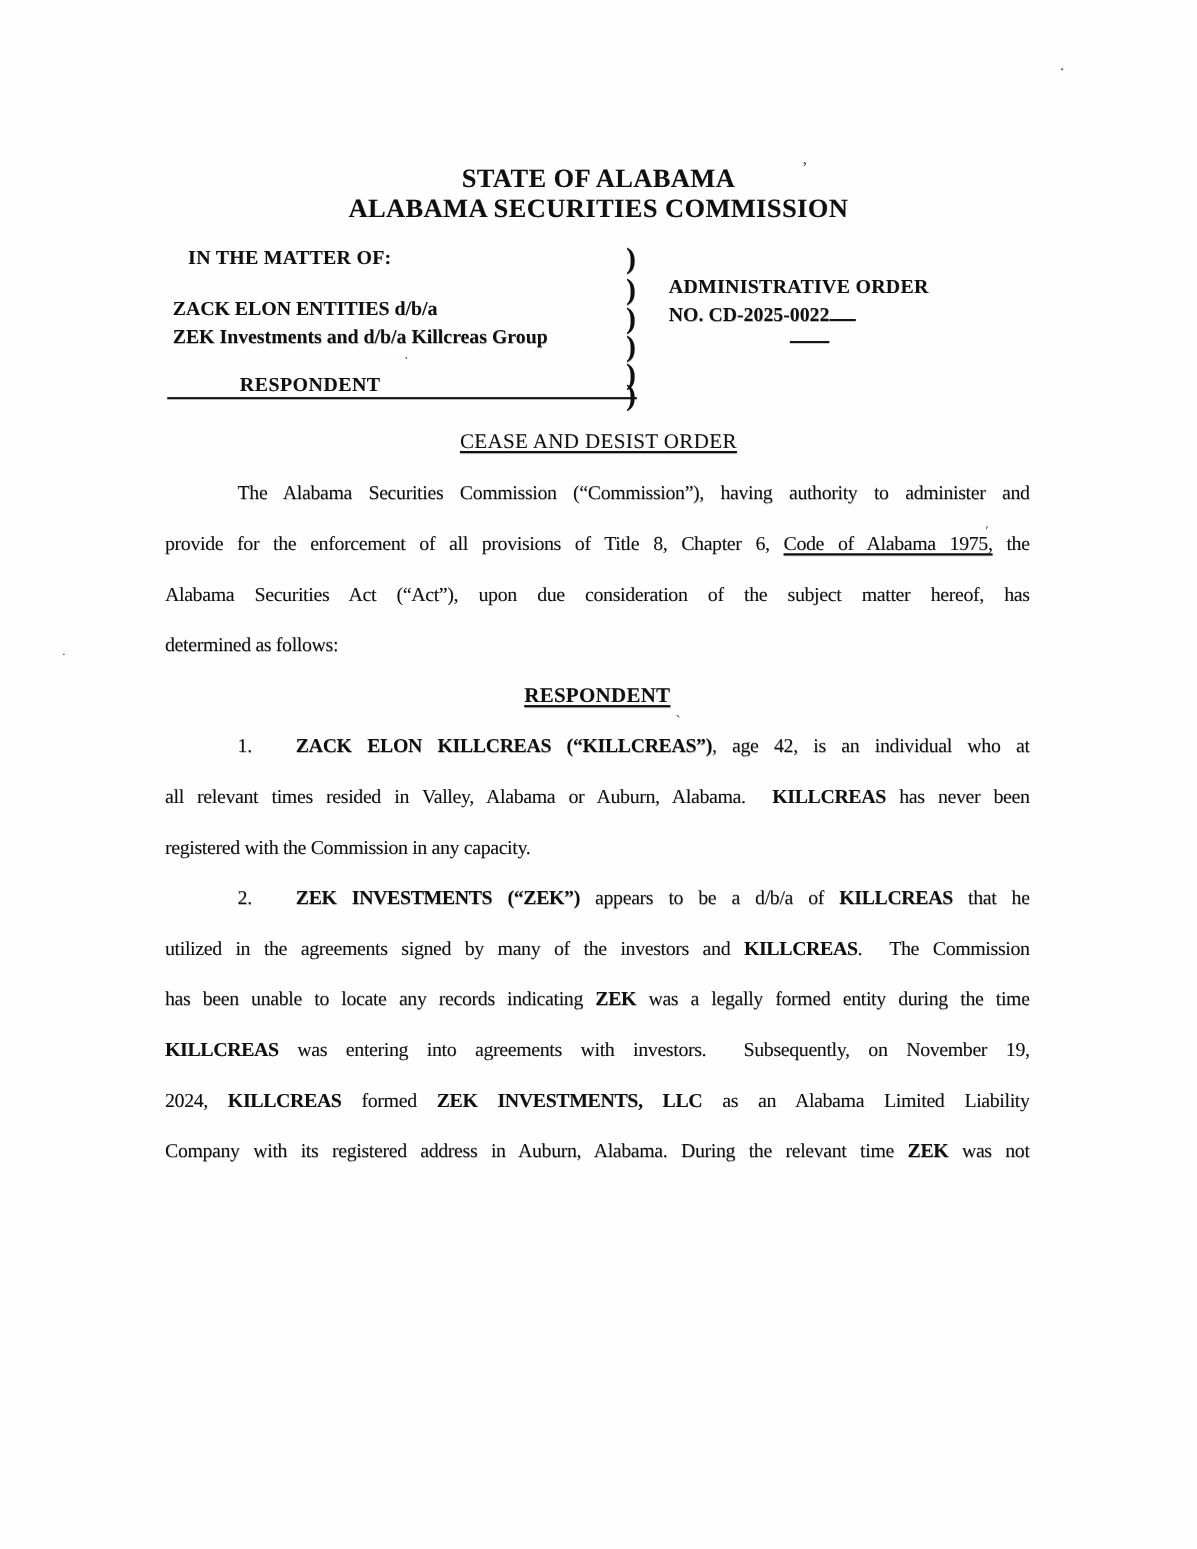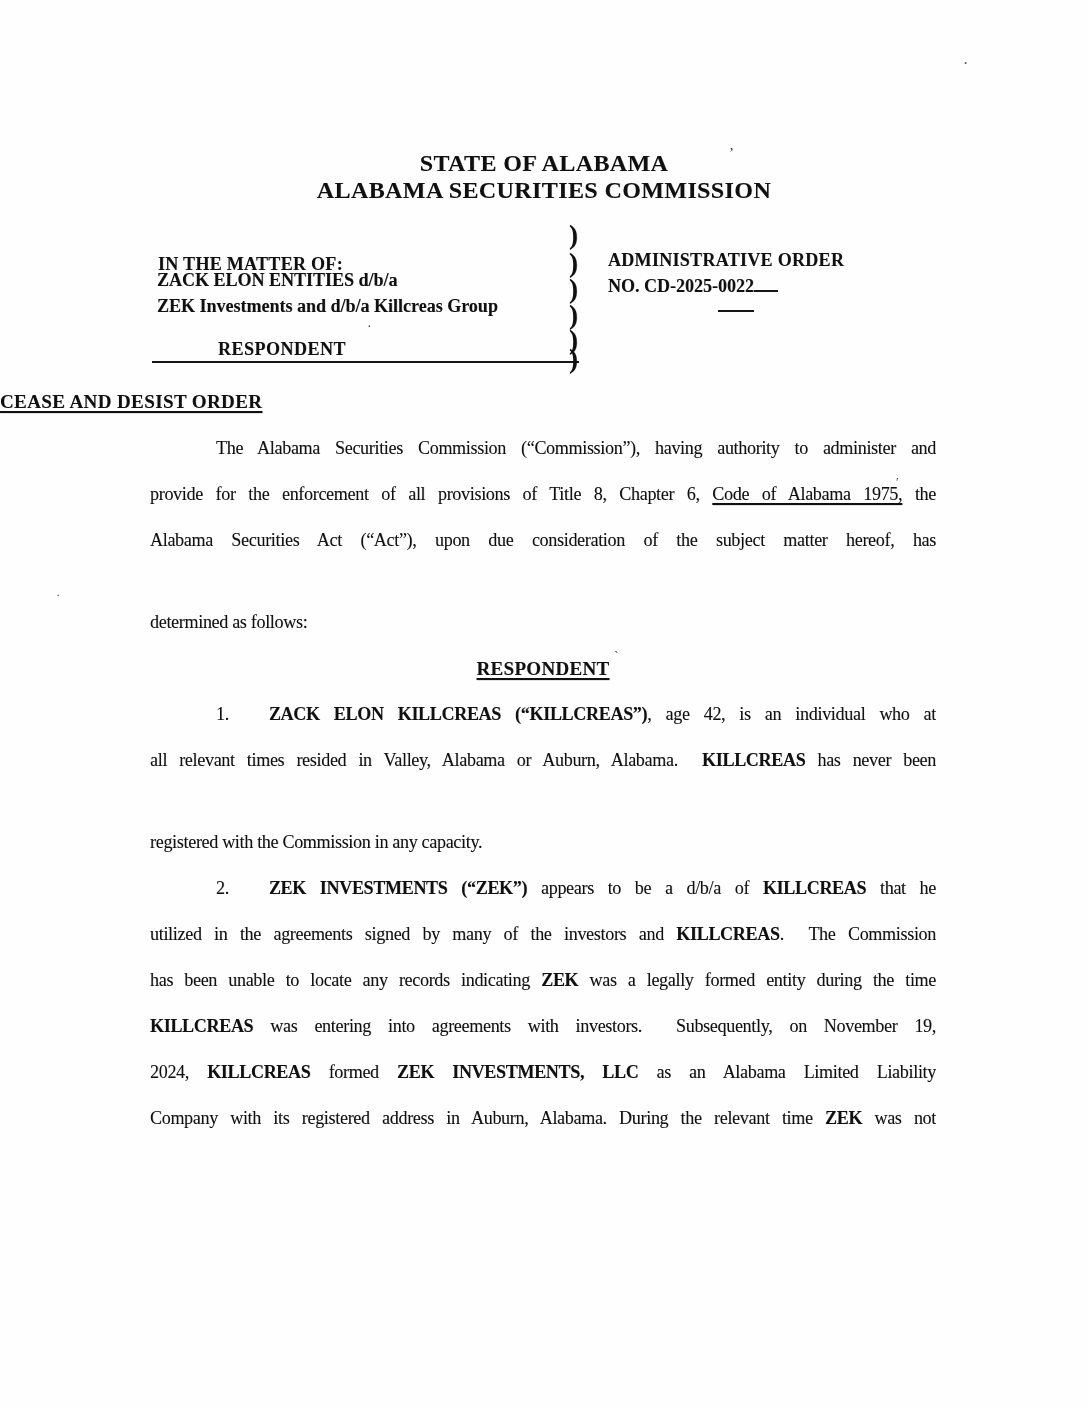--- a/index.html
+++ b/index.html
@@ -7,40 +7,40 @@
     position:relative;width:1088px;height:1408px;background:#fefefe;
     font-family:"Liberation Serif","DejaVu Serif",serif;color:#101010;
     text-shadow:0.4px 0.4px 0 rgba(0,0,0,0.28);
     overflow:hidden;
   }
   
   .hdr{position:absolute;left:0;top:150px;width:100%;text-align:center;
        font-weight:bold;font-size:24px;line-height:27px;letter-spacing:0.4px;}
   
   .cap{position:absolute;font-weight:bold;font-size:18px;white-space:nowrap;}
-  .cap-matter{left:158px;top:224px;letter-spacing:0.3px;margin-top:30px;}
+  .cap-matter{left:171px;top:224px;letter-spacing:0.3px;}
   .cap-party1{left:157px;top:270px;}
   .cap-party2{left:157px;top:296px;}
   .cap-resp{left:218px;top:339px;letter-spacing:0.5px;}
   .cap-rule{position:absolute;left:152px;top:361px;width:427px;height:0;
             border-top:2.5px solid #151515;}
   .paren{position:absolute;left:569px;font-weight:bold;font-size:27px;line-height:1;}
   .order-label{left:608px;top:250px;letter-spacing:0.3px;}
   .order-no{left:608px;top:276px;}
   .u-num{border-bottom:2px solid #151515;padding-bottom:14px;}
   .u-ext{display:inline-block;width:24px;border-bottom:2px solid #151515;height:14px;}
   
-  .title{position:absolute;left:0;top:391px;width:100%;text-align:left;
-         font-weight:bold;font-size:19px;letter-spacing:0.4px;}
+  .title{position:absolute;left:0;top:391px;width:100%;text-align:center;
+         font-weight:normal;font-size:19px;letter-spacing:0.4px;}
   .title span,.h span{text-decoration:underline;text-decoration-thickness:2px;text-underline-offset:3px;}
   
   .body{position:absolute;left:150px;top:436px;width:786px;font-size:18px;
         letter-spacing:-0.3px;}
   .ln{height:46px;line-height:25px;text-align:justify;text-align-last:justify;overflow:hidden;}
-  .ln.last{text-align-last:left;margin-top:36px;}
+  .ln.last{text-align-last:left;}
   .ln.ind{text-indent:66px;}
   .h{height:46px;line-height:25px;text-align:center;font-weight:bold;font-size:19px;
      letter-spacing:0.3px;text-indent:0;}
   .b{font-weight:bold;}
   .u{text-decoration:underline;text-decoration-thickness:1.5px;text-underline-offset:3px;}
   
   .art{position:absolute;color:#3a3a3a;text-shadow:none;line-height:1;}
 </style>
 </head>
 <body>

